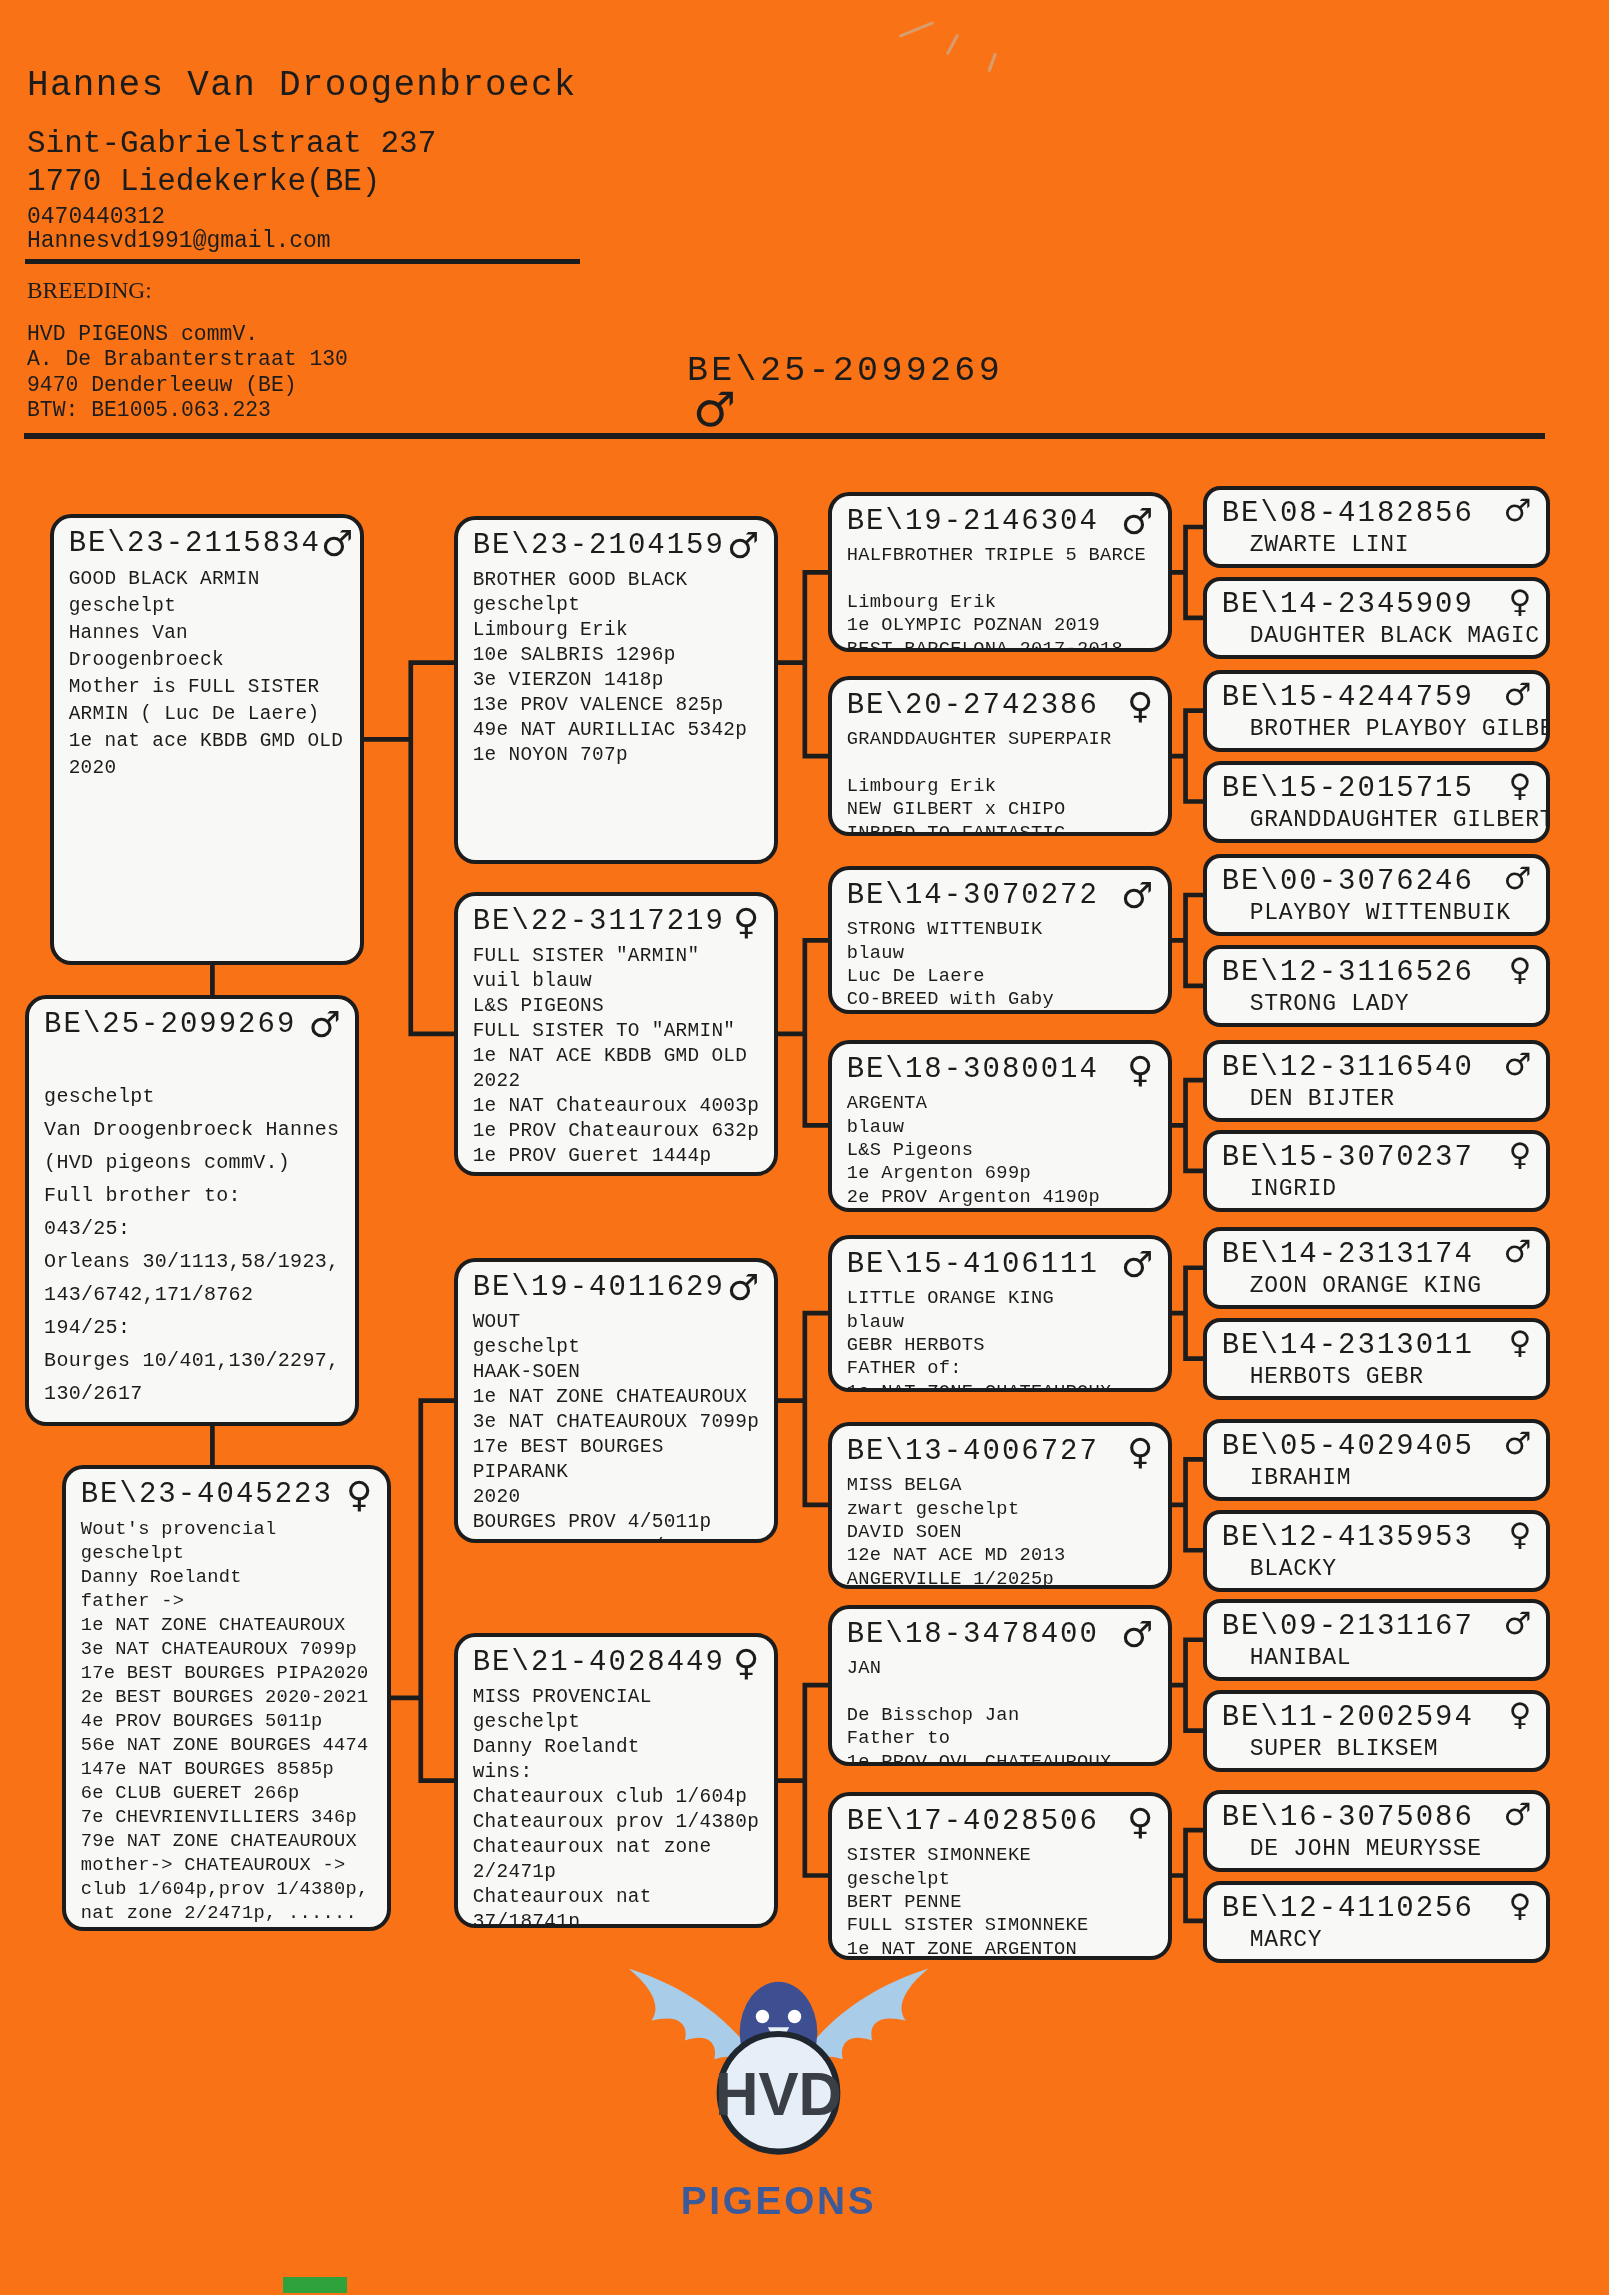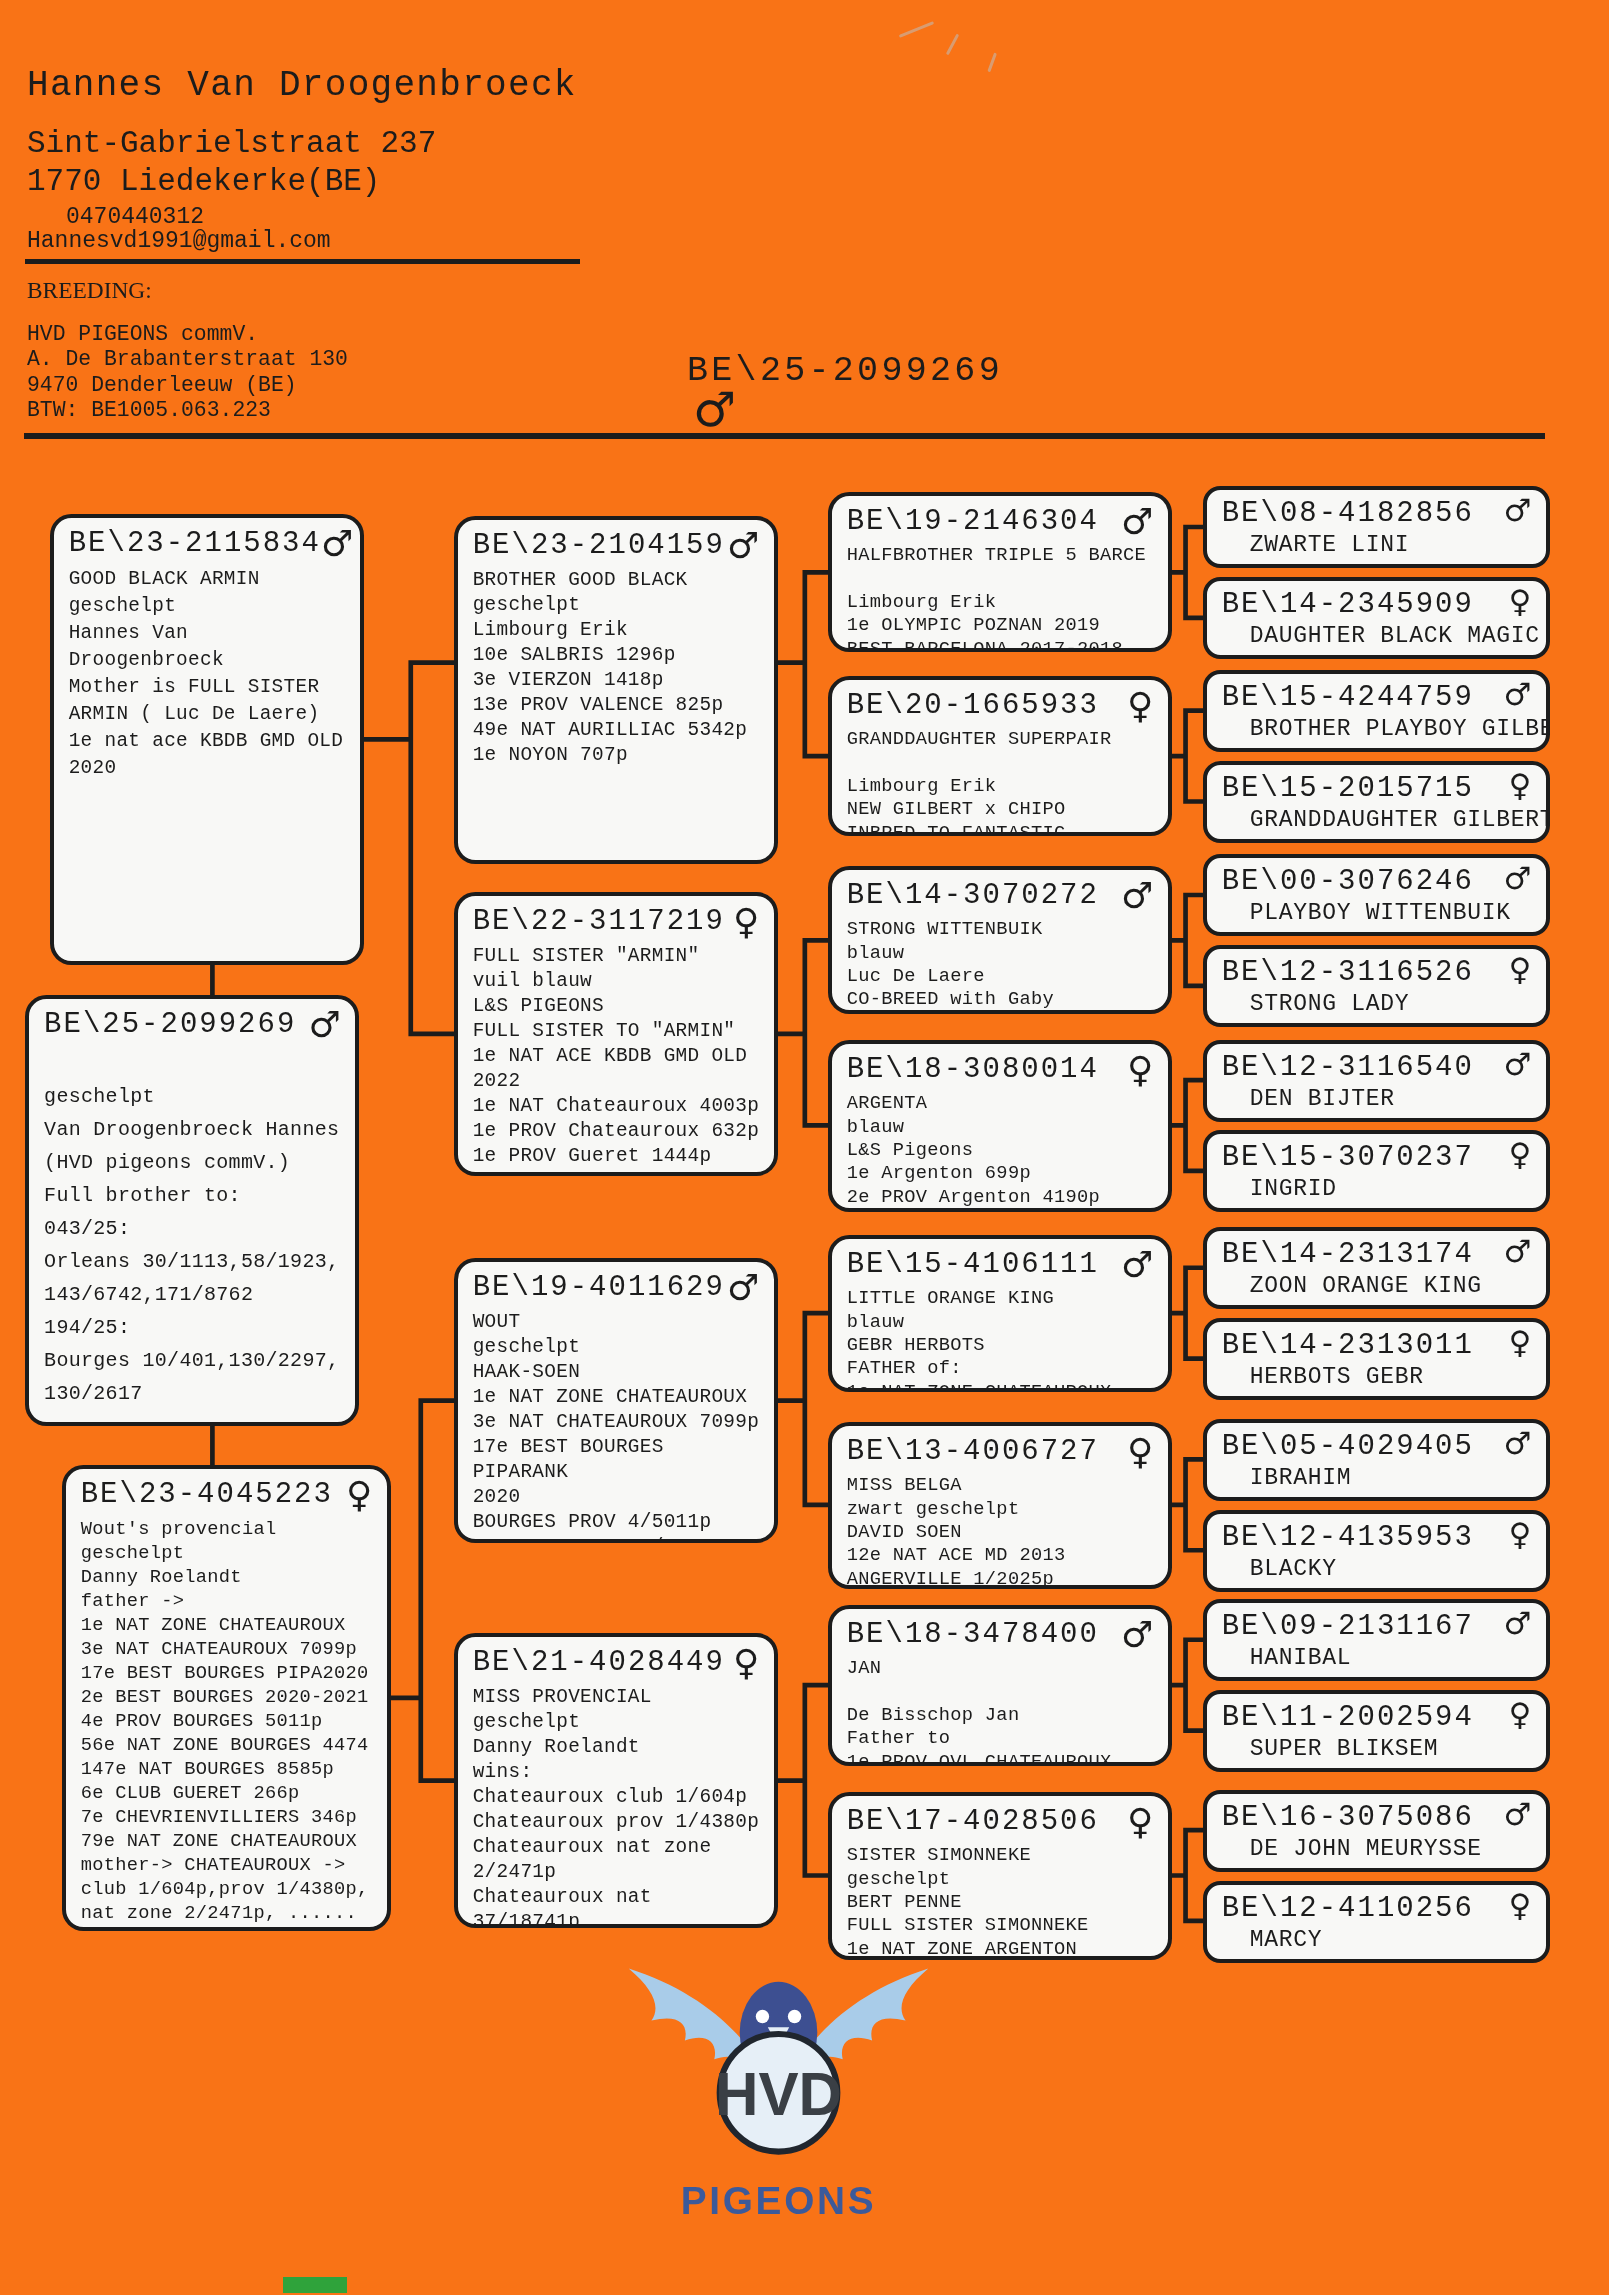--- a/index.html
+++ b/index.html
@@ -2,21 +2,21 @@
 <html style="font-size:10.7px"><head>
 <meta charset="utf-8">
 <style>
   html,body{margin:0;padding:0;background:#e7e7e5;}
   .page{position:relative;width:1609px;height:2295px;background:#f97316;
         font-family:"Liberation Mono",monospace;color:#1c1c1c;overflow:hidden;}
   .abs{position:absolute;white-space:pre;}
   .owner-name{left:27px;top:65px;font-size:36px;letter-spacing:1.3px;}
   .owner-addr1{left:27px;top:126px;font-size:31px;}
   .owner-addr2{left:27px;top:164px;font-size:31px;}
-  .owner-phone{left:27px;top:204px;font-size:23px;margin-left:39px;}
+  .owner-phone{left:27px;top:204px;font-size:23px;}
   .owner-email{left:27px;top:228px;font-size:23px;}
   .email-rule{position:absolute;left:25.4px;top:259px;width:555px;height:4.7px;background:#1c1c1c;}
   .breeding-label{left:27px;top:277px;font-size:23.4px;font-family:Liberation Serif, serif;}
   .breeder-lines{left:27px;top:322px;font-size:21.4px;line-height:25.4px;white-space:pre-line;}
   .title-ring{left:687px;top:351px;font-size:35px;letter-spacing:3.3px;}
   .title-sex{left:693px;top:385px;font-size:48px;line-height:1;
              font-family:"DejaVu Sans",sans-serif;font-weight:700;}
   .main-rule{position:absolute;left:24px;top:433px;width:1521px;height:6px;background:#1c1c1c;}
 
   .connectors{position:absolute;left:0;top:0;pointer-events:none;}
@@ -214,21 +214,21 @@
     </div>
     <div class="plines">HALFBROTHER TRIPLE 5 BARCE
 
 Limbourg Erik
 1e OLYMPIC POZNAN 2019
 BEST BARCELONA 2017-2018</div>
   </div>
 
   <div class="pbox b3" style="left:828px;top:676px;width:344px;height:160px">
     <div class="phead">
-      <span class="ring">BE\20-1665933</span>
+      <span class="ring">BE\20-2742386</span>
       <span class="sex">♀</span>
     </div>
     <div class="plines">GRANDDAUGHTER SUPERPAIR
 
 Limbourg Erik
 NEW GILBERT x CHIPO
 INBRED TO FANTASTIC</div>
   </div>
 
   <div class="pbox b3" style="left:828px;top:866px;width:344px;height:148px">

